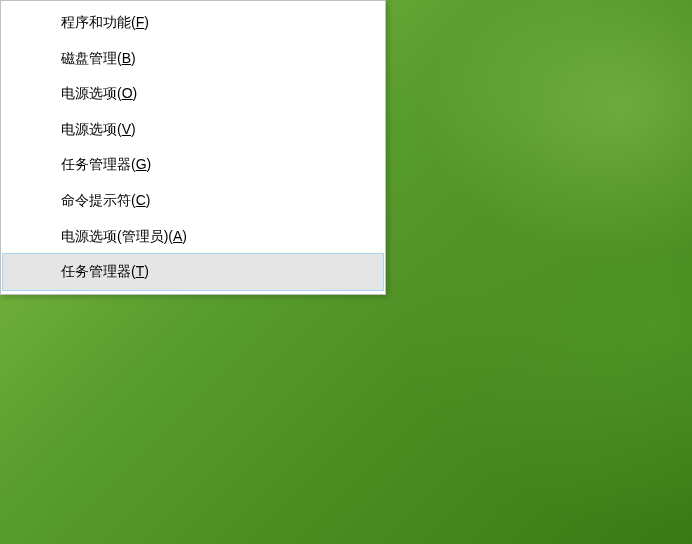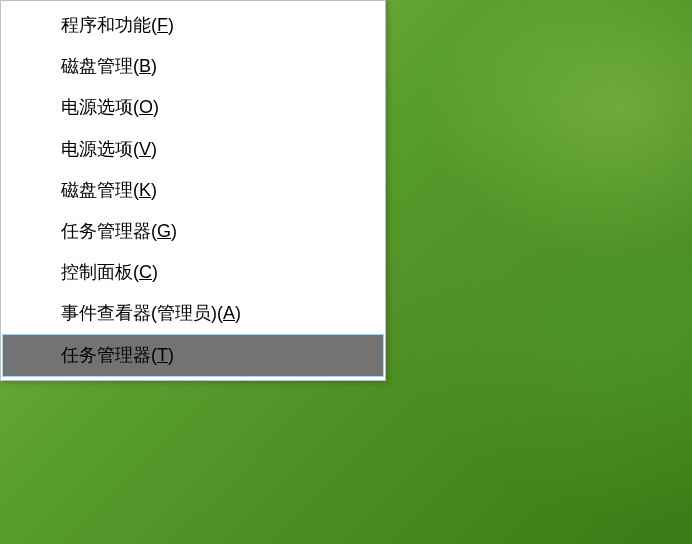--- a/index.html
+++ b/index.html
@@ -31,28 +31,28 @@
       top: 0;
       left: 0;
       width: 386px;
       background: #ffffff;
       border: 1px solid #c0c0c0;
       box-shadow: 2px 2px 6px rgba(0,0,0,0.2);
       padding: 4px 2px;
     }
     .menu-item {
       padding: 8px 12px 8px 58px;
-      font-size: 18px;
+      font-size: 14px;
       color: #000000;
       cursor: default;
       line-height: 1.4;
       position: relative;
     }
     .menu-item.highlighted {
-      background: #737373;
+      background: #e5e5e5;
       border: 1px solid #a8d8f0;
       margin: -1px;
     }
     .menu-item .accelerator {
       text-decoration: underline;
     }
   </style>
 </head>
 <body>
 
@@ -65,27 +65,24 @@
   <div class="menu-item">
     <span>磁盘管理</span>(<span class="accelerator">B</span>)
   </div>
   <div class="menu-item">
     <span>电源选项</span>(<span class="accelerator">O</span>)
   </div>
   <div class="menu-item">
     <span>电源选项</span>(<span class="accelerator">V</span>)
   </div>
   <div class="menu-item">
-    <span>磁盘管理</span>(<span class="accelerator">K</span>)
-  </div>
-  <div class="menu-item">
     <span>任务管理器</span>(<span class="accelerator">G</span>)
   </div>
   <div class="menu-item">
-    <span>控制面板</span>(<span class="accelerator">C</span>)
+    <span>命令提示符</span>(<span class="accelerator">C</span>)
   </div>
   <div class="menu-item">
-    <span>事件查看器(管理员)</span>(<span class="accelerator">A</span>)
+    <span>电源选项(管理员)</span>(<span class="accelerator">A</span>)
   </div>
   <div class="menu-item highlighted">
     <span>任务管理器</span>(<span class="accelerator">T</span>)
   </div>
 </div>
 
 </body></html>

